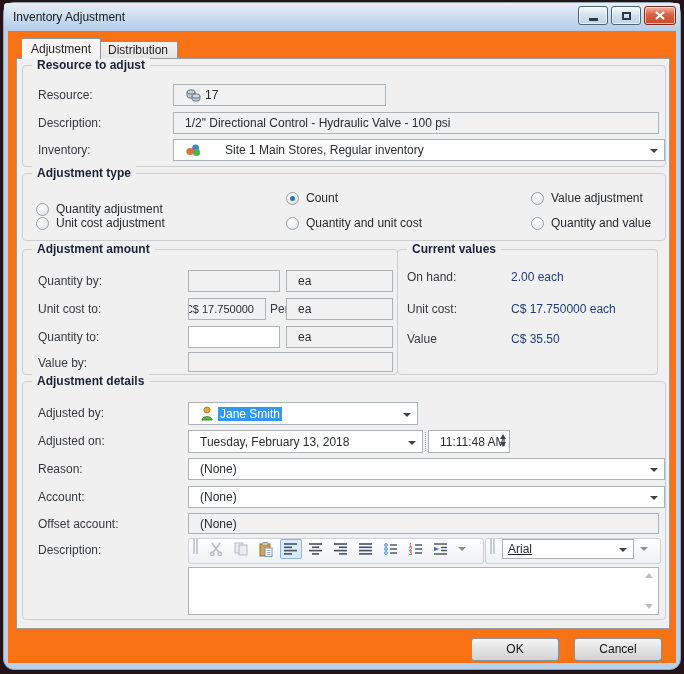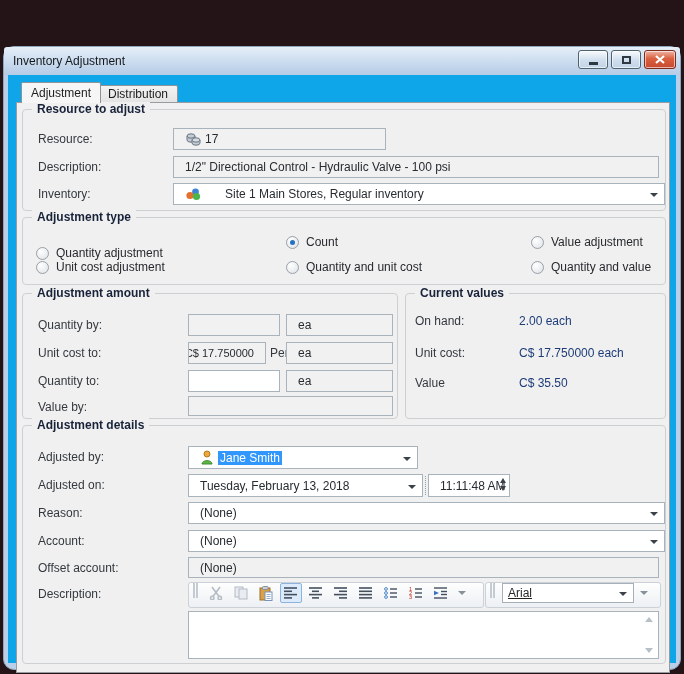--- a/index.html
+++ b/index.html
@@ -5,21 +5,21 @@
   * { box-sizing: border-box; }
   html,body { margin:0; padding:0; background:#555; }
   .window {
     position:relative; width:684px; height:674px;
     background:#241417;
     font-family:"Liberation Sans", sans-serif; font-size:12px; color:#222;
     overflow:hidden;
   }
   .frame {
     position:absolute; left:3px; top:2px; right:3px; bottom:4px;
-    background:#b9d0e8; border-radius:11px; border:1px solid #8fa6bd;margin-top:44px;
+    background:#b9d0e8; border-radius:11px; border:1px solid #8fa6bd;
   }
   .titlebar {
     position:absolute; left:0; top:0; right:0; height:28px;
     background:linear-gradient(#e6eff9, #c3d6ec 70%, #b6cce6);
     border-radius:3px 3px 0 0;
   }
   .title { position:absolute; left:9px; top:7px; color:#14181c; }
   .wbtn {
     position:absolute; top:3px; height:19px; border-radius:3px;
     border:1px solid #51626f;
@@ -31,21 +31,21 @@
   .wbtn.max { left:607px; width:30px; }
   .wbtn.close {
     left:640px; width:32px;
     background:linear-gradient(#f0b5a8, #d9603f 45%, #c64a30);
     border-color:#7d2c1c;
   }
   .min-glyph { width:9px; height:3px; background:#2e3944; margin-top:8px; }
   .max-glyph { width:9px; height:8px; border:2px solid #2e3944; background:transparent; }
   .client {
     position:absolute; left:4px; right:4px; top:28px; bottom:6px;
-    background:#0ea5e9;
+    background:#f97316;
   }
   
   .tab {
     position:absolute; border:1px solid #8f9296; border-bottom:none;
     border-radius:2px 2px 0 0; background:linear-gradient(#f3f3f3,#e3e3e3);
     padding:0 9px; z-index:1; color:#1d1d1d;
   }
   .tab.active { background:#f6f6f6; z-index:3; }
   .tabpage {
     position:absolute; left:8px; top:27px; width:654px; height:571px;
@@ -231,21 +231,21 @@
         <div class="fld ro" style="left:263px; top:76px; width:107px;">
           <span>ea</span>
         </div>
 
         <span class="lbl" style="left:15px; top:102px;">Value by:</span>
         <div class="fld ro" style="left:165px; top:102px; width:205px; height:20px;">
           <span></span>
         </div>
       </div>
 
-      <div class="grp" style="left:388px; top:190px; width:261px; height:126px;">
+      <div class="grp" style="left:380px; top:190px; width:261px; height:126px;">
         <span class="legend">Current values</span>
         <span class="lbl" style="left:9px; top:16px;">On hand:</span>
         <span class="lbl cv-val" style="left:113px; top:16px;">2.00 each</span>
         <span class="lbl" style="left:9px; top:48px;">Unit cost:</span>
         <span class="lbl cv-val" style="left:113px; top:48px;">C$ 17.750000 each</span>
         <span class="lbl" style="left:9px; top:78px;">Value</span>
         <span class="lbl cv-val" style="left:113px; top:78px;">C$ 35.50</span>
       </div>
 
       <div class="grp" style="left:5px; top:322px; width:644px; height:239px;">

